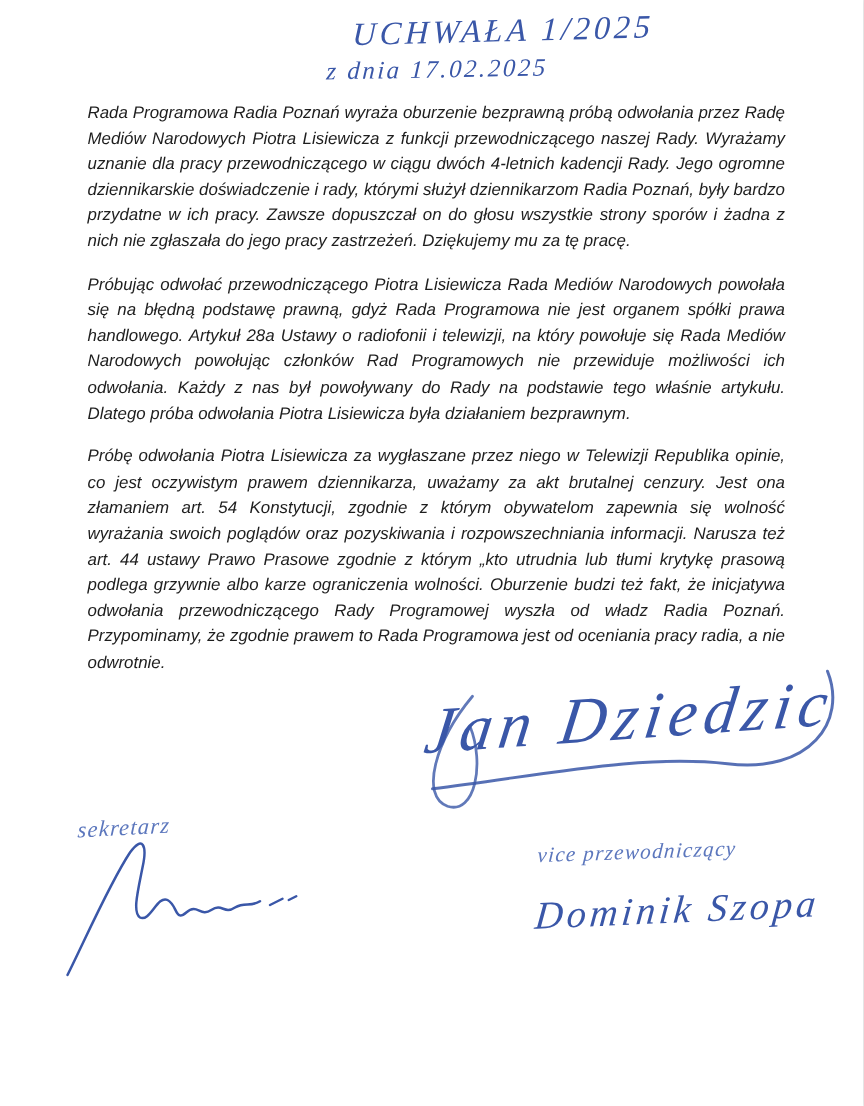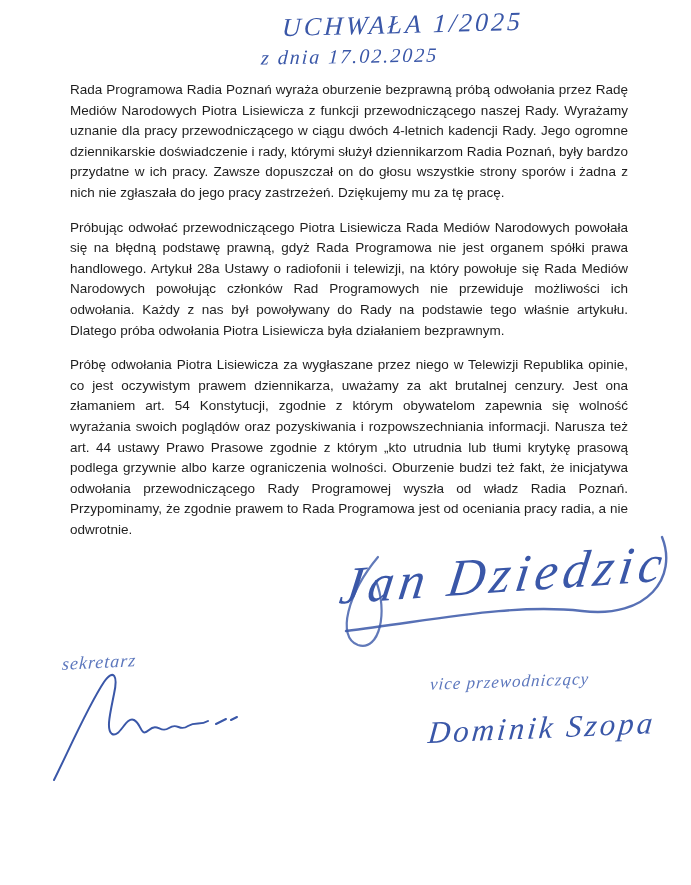--- a/index.html
+++ b/index.html
@@ -30,21 +30,21 @@
     font-size:26px;letter-spacing:3px;
     transform:rotate(-1.5deg) skewX(-4deg);
   }
   .hw-date{
     position:absolute;left:261px;top:45px;
     font-size:20px;letter-spacing:2px;
     transform:rotate(-1deg) skewX(-4deg);
   }
   
   .text-block{
-    position:absolute;left:70px;top:80px;width:558px;
+    position:absolute;left:70px;top:80px;width:558px;font-style:italic;
   }
   .text-block p{
     margin:0 0 14px 0;
     font-size:13.5px;
     line-height:20.6px;
     text-align:justify;
     color:var(--text);
   }
   
   .sig-main{

